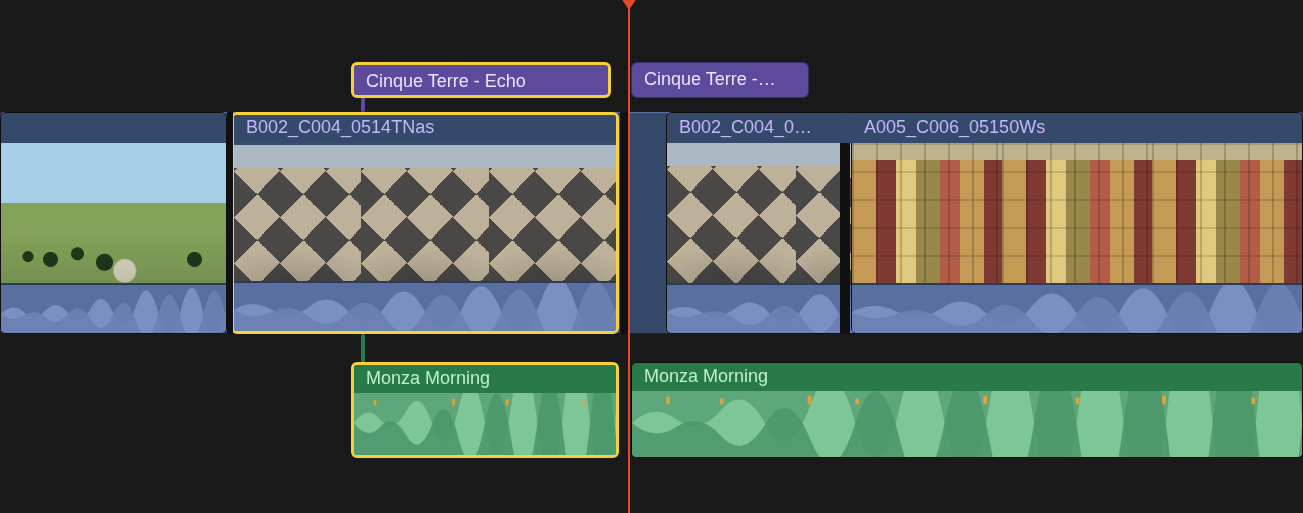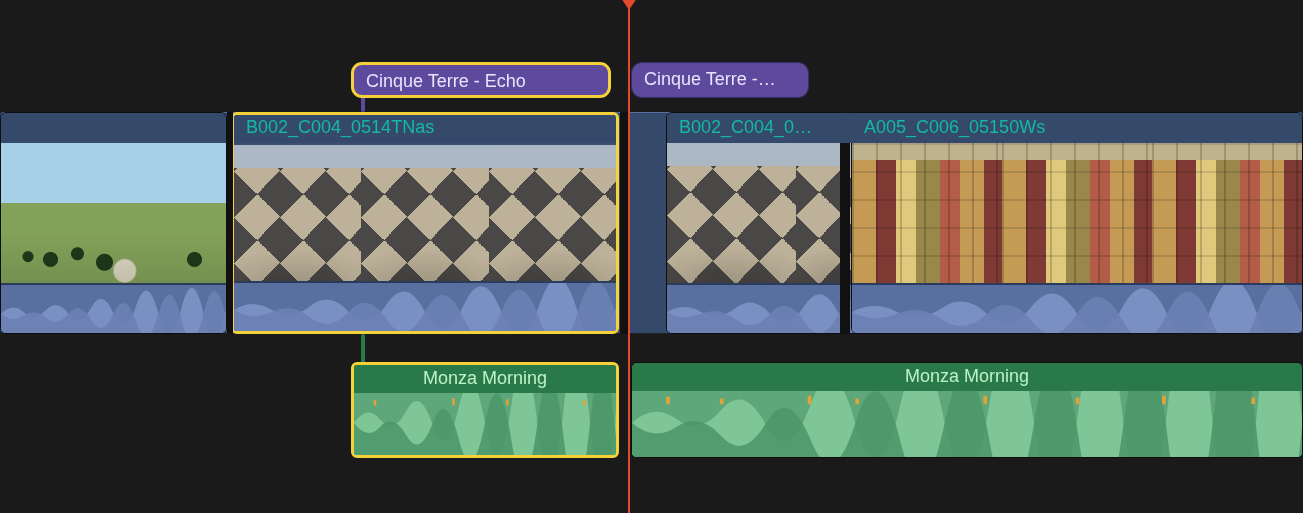--- a/index.html
+++ b/index.html
@@ -18,21 +18,21 @@
     height: 100%;
   }
   .track { position: absolute; left: 0; right: 0; }
 
   
   .title-clip {
     position: absolute;
     height: 36px;
     background: #5d4a9c;
     border: 1px solid #3a2e66;
-    border-radius: 11px;
+    border-radius: 6px;
     color: #e9e4ff;
     padding: 6px 12px;
     white-space: nowrap;
     overflow: hidden;
     text-overflow: ellipsis;
     font-size: 18px;
   }
   .title-clip.selected { border: 3px solid #f5d23a; }
 
   .title-connector {
@@ -60,21 +60,21 @@
     overflow: hidden;
     background: #3a4d73;
     border: 1px solid #0e0e0e;
   }
   .video-clip.selected { border: 3px solid #f5d23a; }
   .video-clip .header {
     position: absolute;
     top: 0; left: 0; right: 0;
     height: 30px;
     background: #35496b;
-    color: #14b8a6;
+    color: #c4b5fd;
     font-size: 18px;
     padding: 4px 12px;
     white-space: nowrap;
     overflow: hidden;
     text-overflow: ellipsis;
     z-index: 4;
   }
   .video-clip.selected .header { top: -2px; }
   .video-clip .thumbs {
     position: absolute;
@@ -156,21 +156,20 @@
     top: 0; left: 0; right: 0;
     height: 28px;
     background: #2a7a49;
     color: #bdf2c8;
     font-size: 18px;
     padding: 3px 12px;
     white-space: nowrap;
     overflow: hidden;
     text-overflow: ellipsis;
     z-index: 2;
-    text-align: center;
   }
   .audio-clip .wave {
     position: absolute; left:0; right:0; top:28px; bottom:0;
     background: #5ea77a;
   }
   .audio-clip .wave svg { width:100%; height:100%; display:block; }
   .audio-connector {
     position:absolute; width:4px; background:#2a7a49; border-radius:2px 2px 0 0;
   }
 

